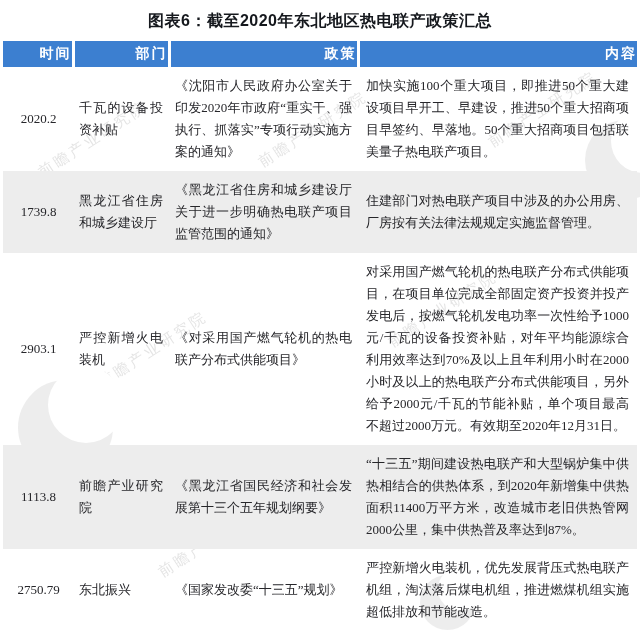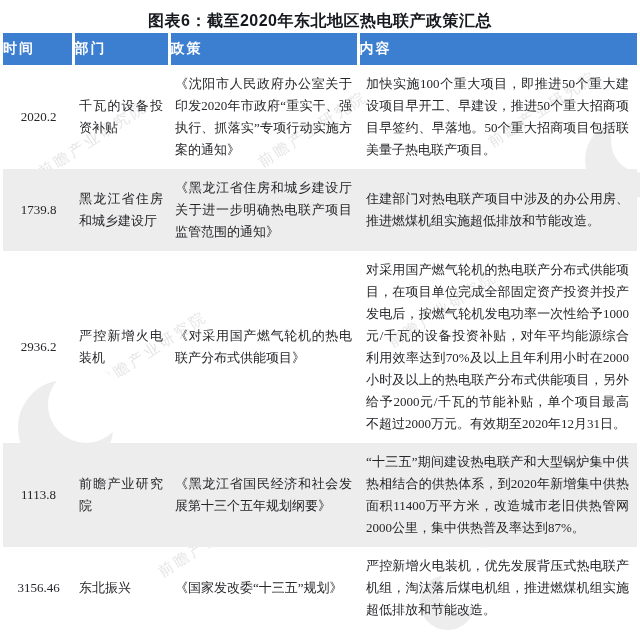--- a/index.html
+++ b/index.html
@@ -15,21 +15,21 @@
     color: #26262a;
   }
 
   
   .page-title {
     text-align: center;
     font-family: "Liberation Sans", "DejaVu Sans", sans-serif;
     font-weight: bold;
     font-size: 16px;
     color: #15181d;
-    padding: 11px 0 1px 0;
+    padding: 11px 0 9px 0;
     letter-spacing: 0.5px;
     position: relative;
     z-index: 2;
   }
 
   
   table.policy-table {
     width: 634px;
     margin: 0 auto;
     border-collapse: collapse;
@@ -41,22 +41,22 @@
   col.c-dept   { width: 96px; }
   col.c-policy { width: 189px; }
   col.c-content{ width: 279px; }
 
   thead th {
     background: #3c7fd0;
     color: #ffffff;
     font-family: "Liberation Sans", "DejaVu Sans", sans-serif;
     font-weight: bold;
     font-size: 14px;
-    height: 32px;
-    text-align: left;
+    height: 26px;
+    text-align: right;
     vertical-align: middle;
     border-left: 3px solid #ffffff;
     letter-spacing: 2px;
     margin-left: 28px;
   }
   thead th:first-child { border-left: none; }
 
   tbody td {
     font-size: 13px;
     line-height: 22px;
@@ -147,39 +147,39 @@
     <td class="cell-time">2020.2</td>
     <td class="cell-dept">千瓦的设备投资补贴</td>
     <td class="cell-policy">《沈阳市人民政府办公室关于印发2020年市政府“重实干、强执行、抓落实”专项行动实施方案的通知》</td>
     <td class="cell-content">加快实施100个重大项目，即推进50个重大建设项目早开工、早建设，推进50个重大招商项目早签约、早落地。50个重大招商项目包括联美量子热电联产项目。</td>
   </tr>
 
   <tr>
     <td class="cell-time">1739.8</td>
     <td class="cell-dept">黑龙江省住房和城乡建设厅</td>
     <td class="cell-policy">《黑龙江省住房和城乡建设厅关于进一步明确热电联产项目监管范围的通知》</td>
-    <td class="cell-content">住建部门对热电联产项目中涉及的办公用房、推进燃煤机组实施超低排放和节能改造。</td>
+    <td class="cell-content">住建部门对热电联产项目中涉及的办公用房、厂房按有关法律法规规定实施监督管理。</td>
   </tr>
 
   <tr>
-    <td class="cell-time">2936.2</td>
+    <td class="cell-time">2903.1</td>
     <td class="cell-dept">严控新增火电装机</td>
     <td class="cell-policy">《对采用国产燃气轮机的热电联产分布式供能项目》</td>
     <td class="cell-content">对采用国产燃气轮机的热电联产分布式供能项目，在项目单位完成全部固定资产投资并投产发电后，按燃气轮机发电功率一次性给予1000元/千瓦的设备投资补贴，对年平均能源综合利用效率达到70%及以上且年利用小时在2000小时及以上的热电联产分布式供能项目，另外给予2000元/千瓦的节能补贴，单个项目最高不超过2000万元。有效期至2020年12月31日。</td>
   </tr>
 
   <tr>
     <td class="cell-time">1113.8</td>
     <td class="cell-dept">前瞻产业研究院</td>
     <td class="cell-policy">《黑龙江省国民经济和社会发展第十三个五年规划纲要》</td>
     <td class="cell-content">“十三五”期间建设热电联产和大型锅炉集中供热相结合的供热体系，到2020年新增集中供热面积11400万平方米，改造城市老旧供热管网2000公里，集中供热普及率达到87%。</td>
   </tr>
 
   <tr>
-    <td class="cell-time">3156.46</td>
+    <td class="cell-time">2750.79</td>
     <td class="cell-dept">东北振兴</td>
     <td class="cell-policy">《国家发改委“十三五”规划》</td>
     <td class="cell-content">严控新增火电装机，优先发展背压式热电联产机组，淘汰落后煤电机组，推进燃煤机组实施超低排放和节能改造。</td>
   </tr>
 </tbody>
 </table>
 
 <div class="page-footer">
   
   

